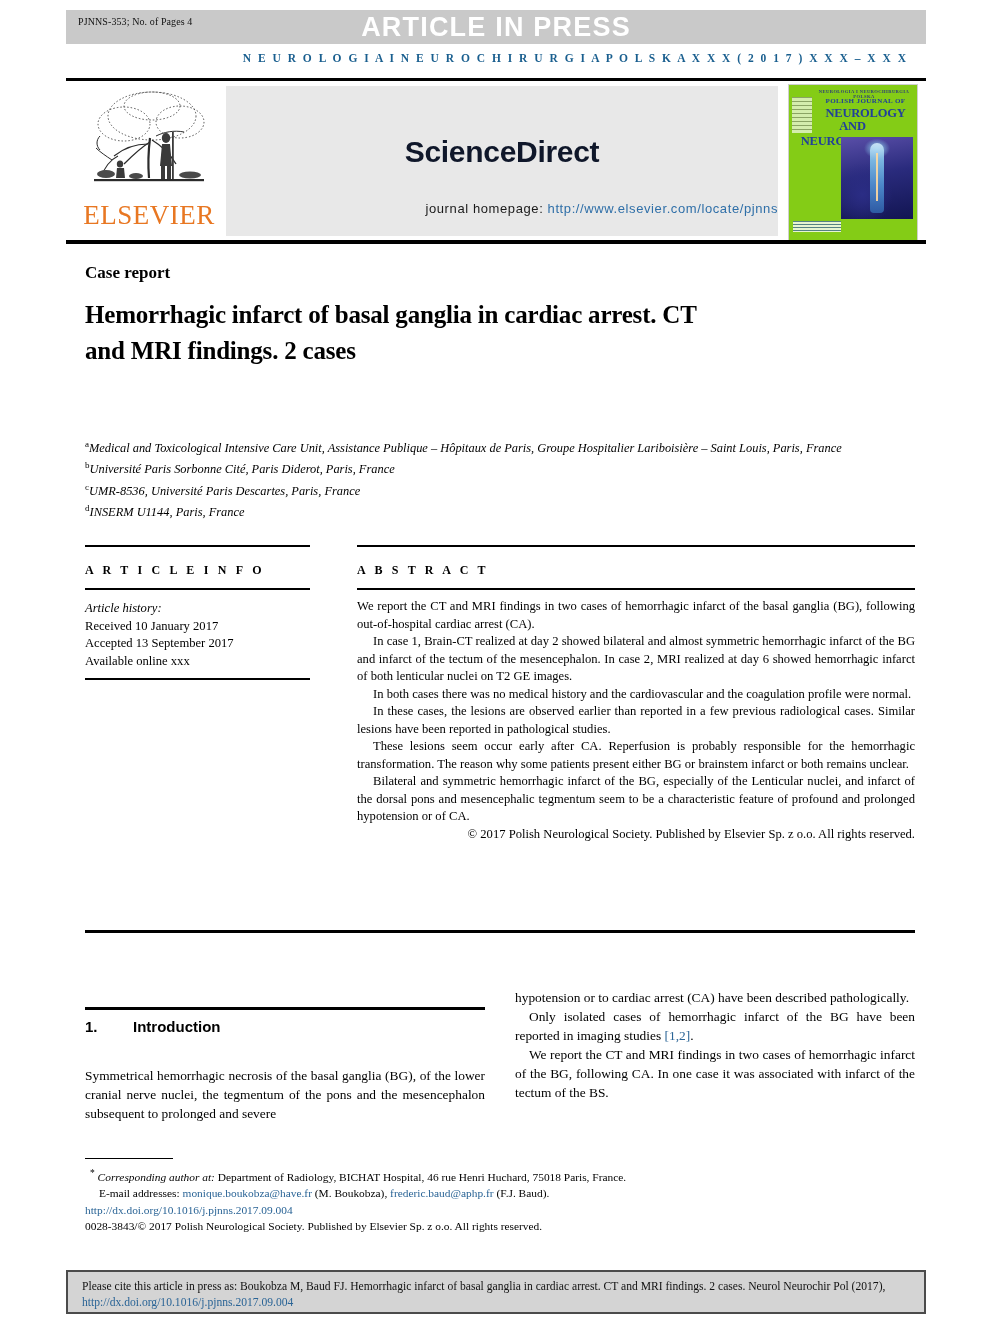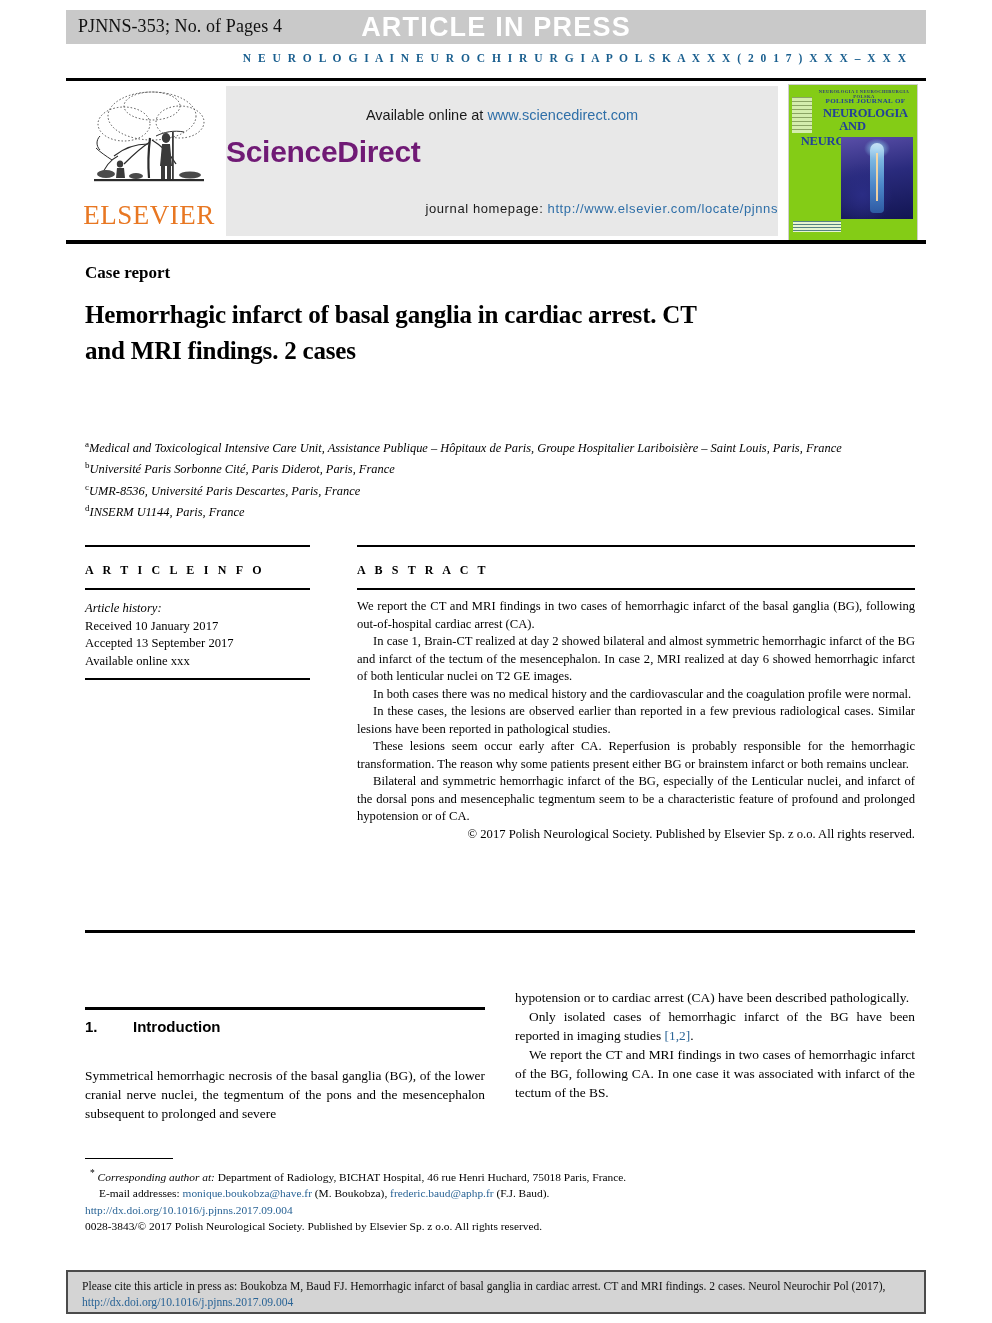--- a/index.html
+++ b/index.html
@@ -29,21 +29,21 @@
     top: 10px;
     width: 860px;
     height: 34px;
     background: #c9c9c9;
   }
   .banner-left {
     position: absolute;
     left: 12px;
     top: 6px;
     font-family: "Liberation Serif", serif;
-    font-size: 18px;
+    font-size: 10px;
     color: #111;
     letter-spacing: .1px;
   }
   .banner-title {
     position: absolute;
     left: 0;
     right: 0;
     top: 2px;
     text-align: center;
     font-family: "Liberation Sans", sans-serif;
@@ -110,24 +110,25 @@
     left:0; right:0; top: 21px;
     text-align:center;
     font-family:"Liberation Sans", sans-serif;
     font-size: 14.5px;
     color: #1a1a1a;
   }
   .sd-avail a { color:#2f6fa8; text-decoration:none; }
   .sd-logo {
     position:absolute;
     left:0; right:0; top: 49px;
+    text-align:center;
     font-family:"Liberation Sans", sans-serif;
     font-weight: bold;
     font-size: 30px;
-    color: #701a75;
+    color: #0f172a;
     letter-spacing: -.3px;
   }
   .sd-home {
     position:absolute;
     left:0; right:0; top: 115px;
     text-align:right;
     font-family:"Liberation Sans", sans-serif;
     font-size: 13px;
     letter-spacing: .6px;
     color:#1a1a1a;
@@ -372,34 +373,31 @@
         <g fill="#4a4a4a">
           <ellipse cx="16" cy="88" rx="9" ry="4"></ellipse>
           <ellipse cx="100" cy="89" rx="11" ry="3.5"></ellipse>
           <ellipse cx="46" cy="90" rx="7" ry="3"></ellipse>
         </g>
       </svg>
       <div class="elsevier-word">ELSEVIER</div>
     </div>
 
     <div class="sd-box">
-      <div class="sd-avail">
-        <span>Available online at </span><a href="#">www.sciencedirect.com</a>
-      </div>
       <div class="sd-logo">ScienceDirect</div>
       <div class="sd-home">
         <span>journal homepage: </span><a href="#">http://www.elsevier.com/locate/pjnns</a>
       </div>
     </div>
 
     <div class="cover">
       <div class="cover-sidebar"></div>
       <div class="cover-topline">NEUROLOGIA I NEUROCHIRURGIA POLSKA</div>
       <div class="cover-t1">POLISH JOURNAL OF</div>
-      <div class="cover-t2">NEUROLOGIA</div>
+      <div class="cover-t2">NEUROLOGY</div>
       <div class="cover-t3">AND NEUROSURGERY</div>
       <div class="cover-img">
         <div class="cover-body"></div>
         <div class="cover-spine"></div>
       </div>
       <div class="cover-foot"></div>
     </div>
   </div>
 
   <div class="rule-thick" id="rule-bottom"></div>

